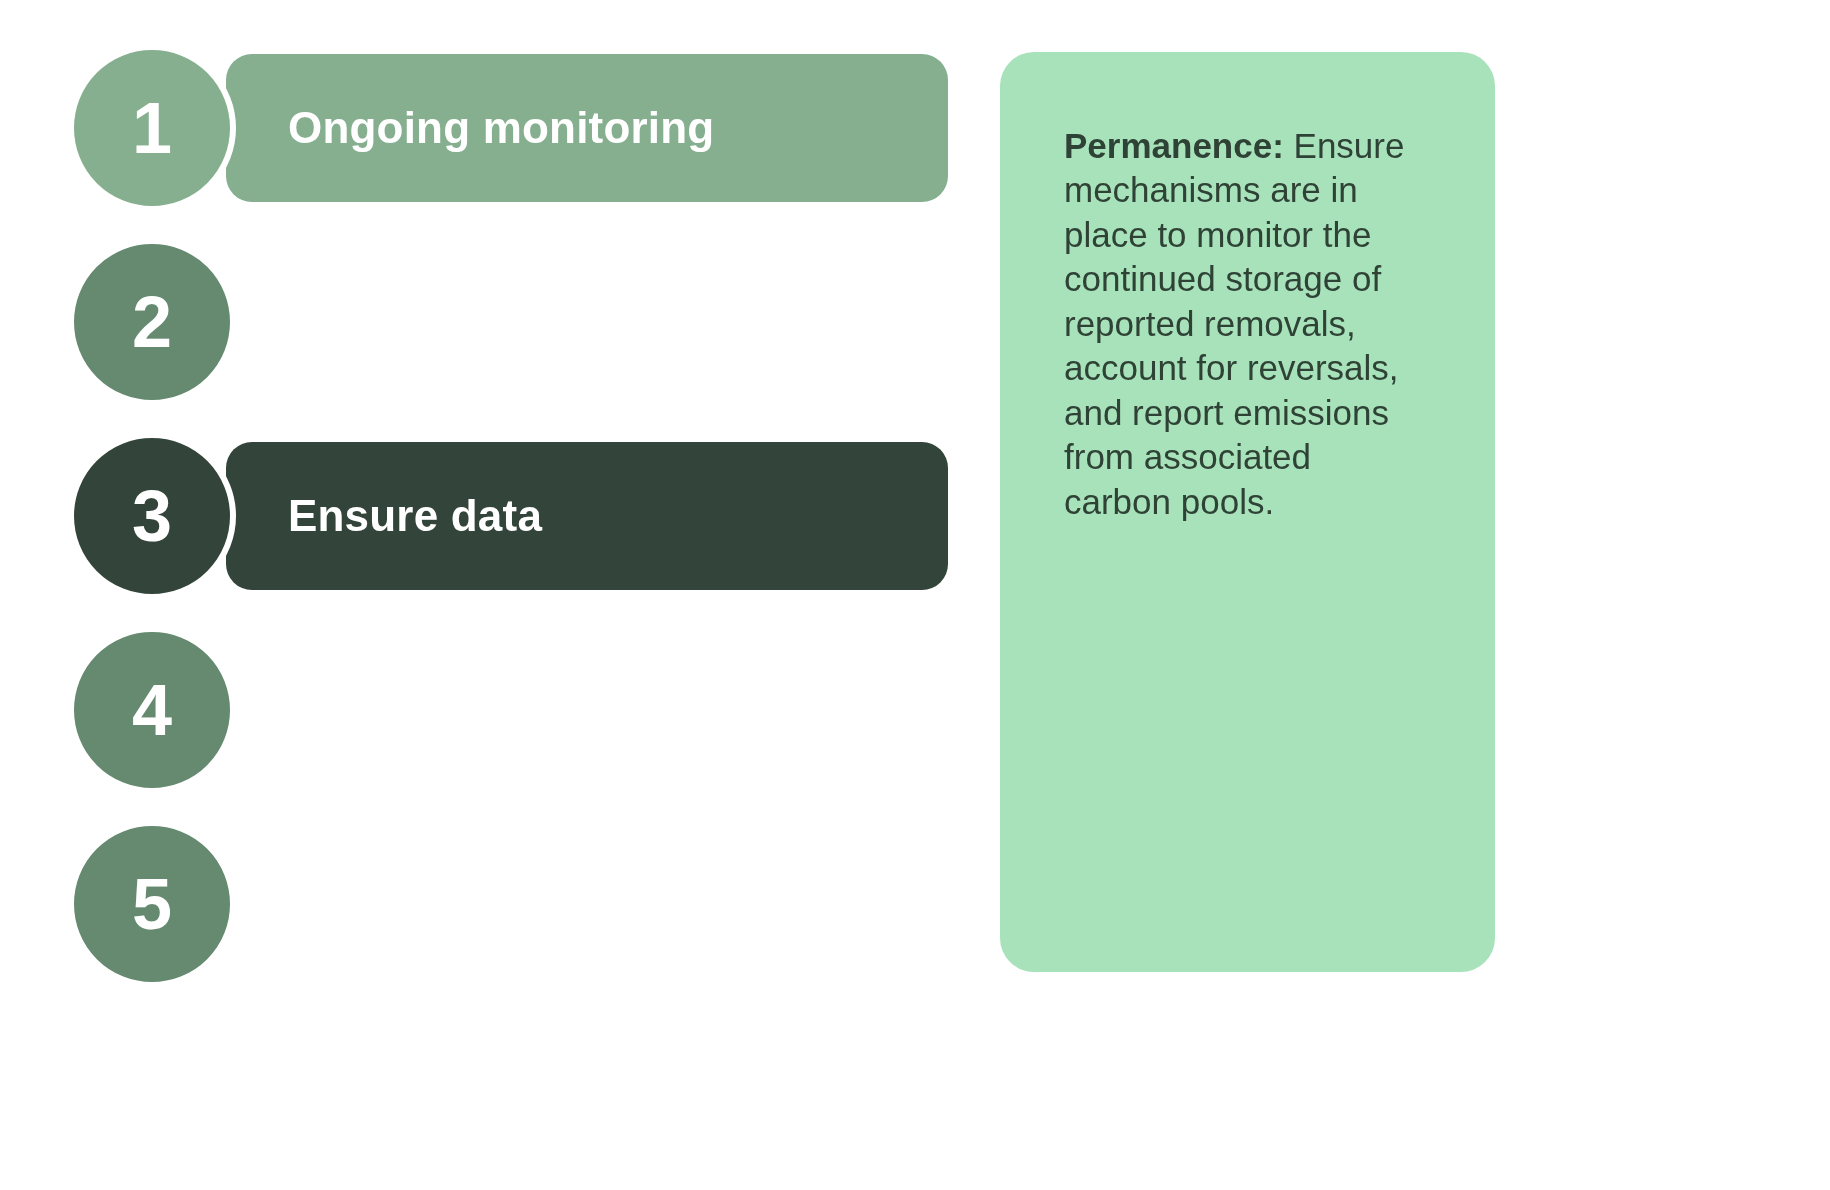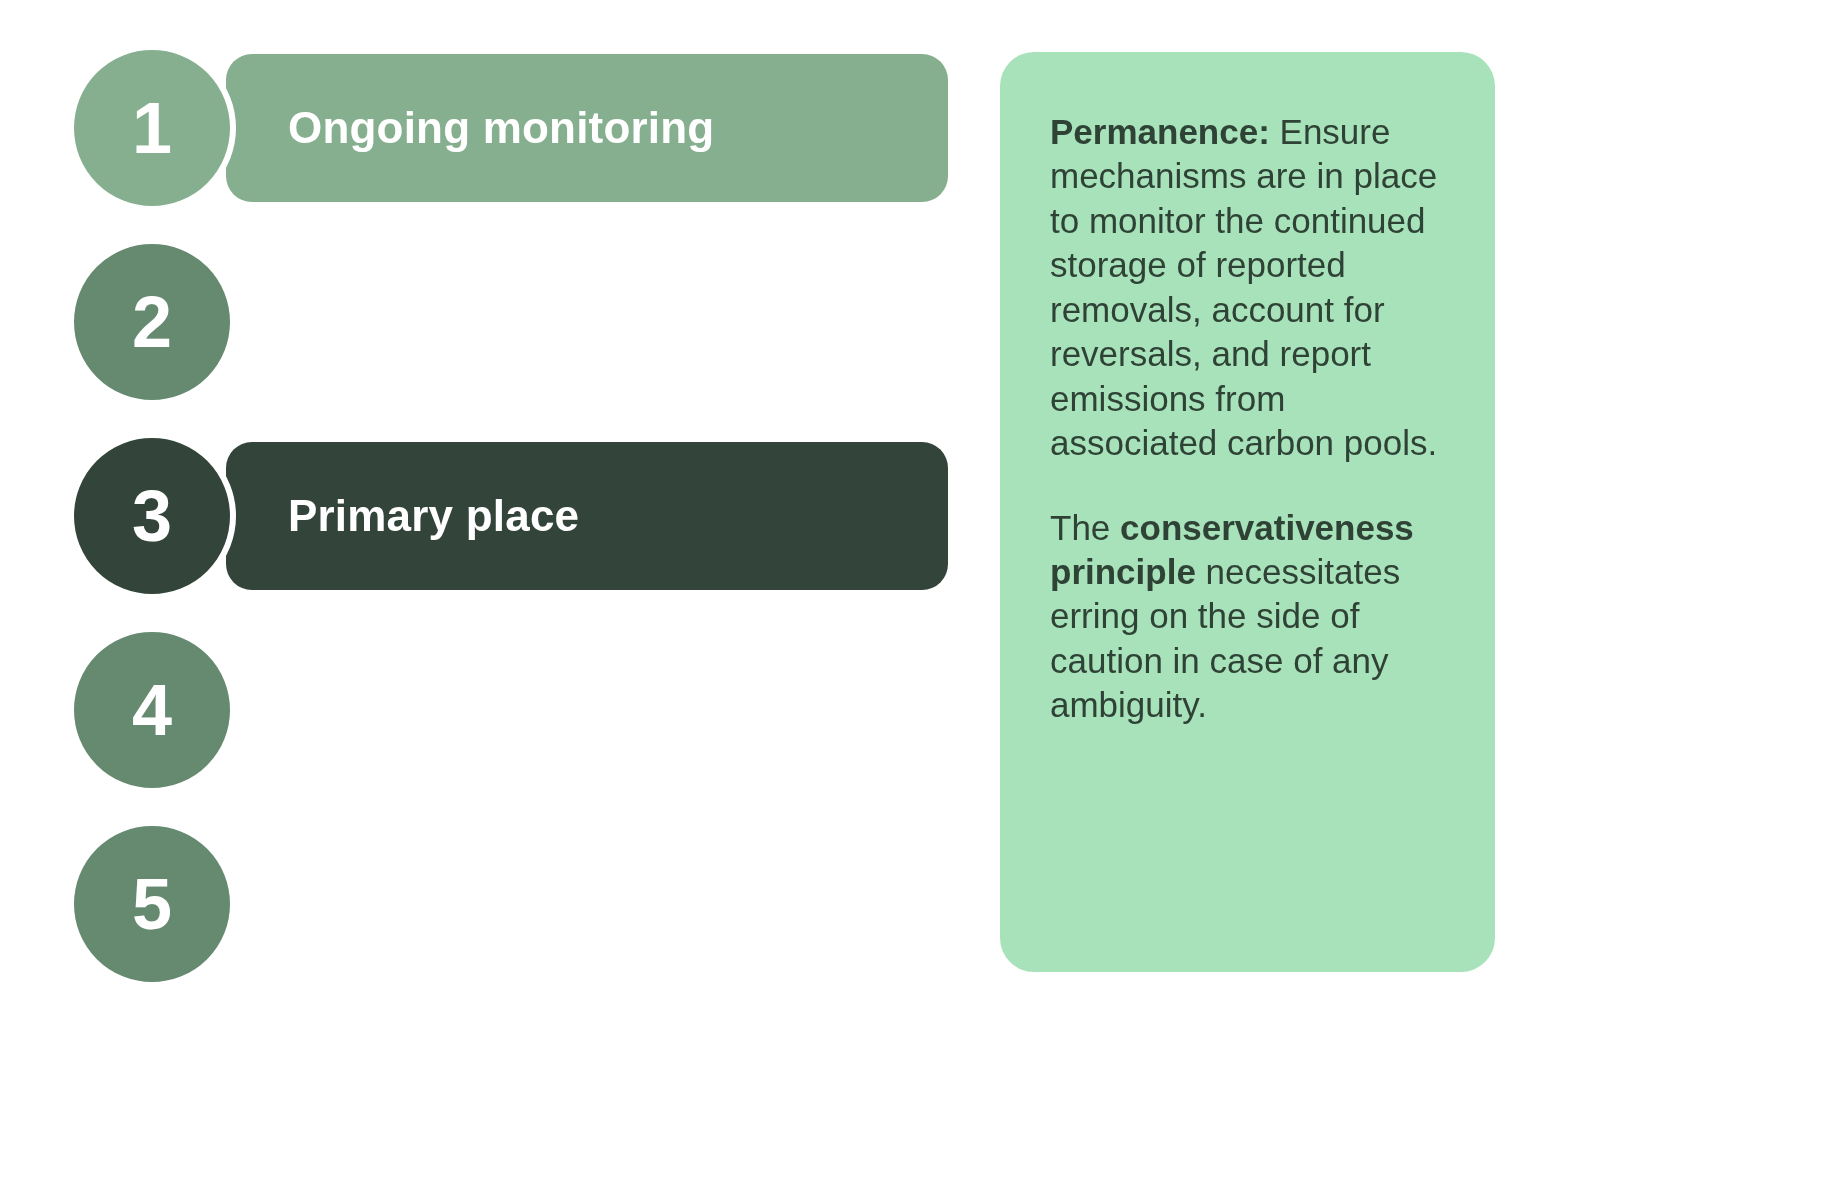--- a/index.html
+++ b/index.html
@@ -96,21 +96,21 @@
     background: #a8e2ba;
     border-radius: 34px;
     box-sizing: border-box;
     padding: 56px 52px 40px 48px;
   }
 
   .note-paragraph {
     color: #2f4236;
     font-size: 35px;
     line-height: 1.27;
-    margin: 2px;
+    margin: 16px;
   }
 
   .note-paragraph + .note-paragraph {
     margin-top: 40px;
   }
 
   .note-strong {
     font-weight: bold;
   }
 </style>
@@ -131,21 +131,21 @@
     </div>
 
     <div class="step-row">
       <div class="step-circle tone-mid">
         <span class="step-number">2</span>
       </div>
     </div>
 
     <div class="step-row">
       <div class="step-bar tone-dark">
-        <span class="step-label">Primary place</span>
+        <span class="step-label">Ensure data</span>
       </div>
       <div class="step-circle tone-dark">
         <span class="step-number">3</span>
       </div>
     </div>
 
     <div class="step-row">
       <div class="step-circle tone-mid">
         <span class="step-number">4</span>
       </div>
@@ -158,19 +158,16 @@
     </div>
 
   </div>
 
   <div class="note-panel">
 
     <p class="note-paragraph">
       <span class="note-strong">Permanence:</span><span> Ensure mechanisms are in place to monitor the continued storage of reported removals, account for reversals, and report emissions from associated carbon pools.</span>
     </p>
 
-    <p class="note-paragraph">
-      <span>The </span><span class="note-strong">conservativeness principle</span><span> necessitates erring on the side of caution in case of any ambiguity.</span>
-    </p>
 
   </div>
 
 </div>
 
 </body></html>

